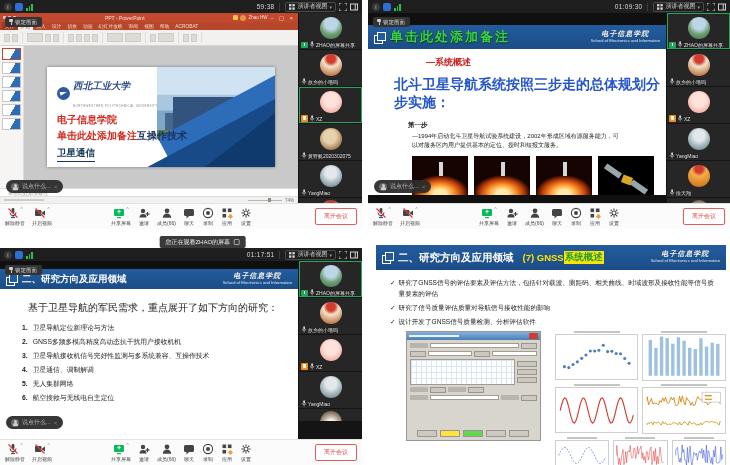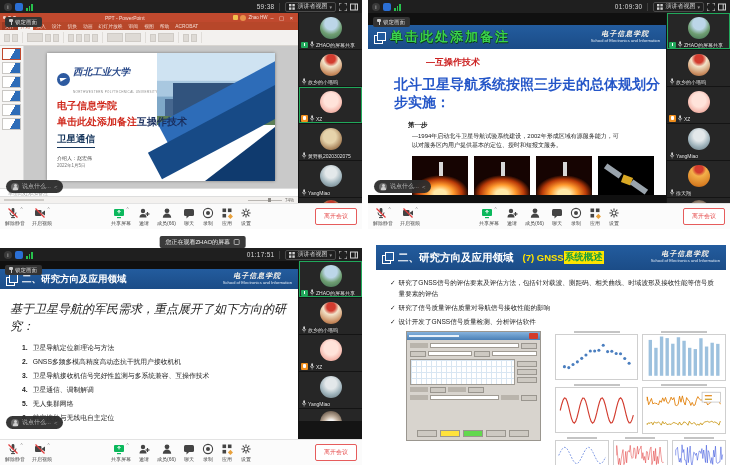--- a/index.html
+++ b/index.html
@@ -87,21 +87,21 @@
   .ppt-tab.active { background:#f3f1ef; color:#b7472a; }
   .ppt-ribbon { height:16px; background:#f3f1ef; border-bottom:1px solid #d8d5d1; display:flex; gap:4px; padding:2px 4px; }
   .rgroup { border-right:1px solid #e0ddd9; display:flex; gap:2px; align-items:center; padding-right:4px; }
   .rgroup i { width:6px; height:8px; background:#dedad5; border:1px solid #cfcbc6; display:block; }
   .rgroup i.wide { width:16px; height:9px; }
   .ppt-main { flex:1; display:flex; min-height:0; }
   .thumbs { width:24px; background:#f6f5f4; border-right:1px solid #ddd; padding:2px 2px; display:flex; flex-direction:column; gap:2px; overflow:hidden; }
   .thumb { height:12px; background:linear-gradient(120deg,#fff 55%, #2d6cb8 56%); border:1px solid #c9c7c4; }
   .thumb.sel { border:1px solid #c0492e; }
   .slidearea { flex:1; background:#c9c9c9; display:flex; align-items:center; justify-content:center; min-width:0; }
-  .slide-tl { width:228px; height:128px; background:#fff; box-shadow:0 0 3px rgba(0,0,0,.4); position:relative; overflow:hidden; }
+  .slide-tl { width:228px; height:100px; background:#fff; box-shadow:0 0 3px rgba(0,0,0,.4); position:relative; overflow:hidden; }
   .ppt-notes { height:8px; background:#fff; border-top:1px solid #ddd; color:#9a9a9a; font-size:5px; display:flex; align-items:center; padding-left:8px; }
   .ppt-status { height:7px; background:#f3f1ef; border-top:1px solid #ddd; display:flex; align-items:center; padding:0 4px; gap:3px; }
   .ppt-status .faint { width:40px; height:2px; background:#cfccc8; }
   .ppt-status .sp { flex:1; }
   .zoomline { width:34px; height:1px; background:#b9b6b2; position:relative; }
   .zoomline:after { content:""; position:absolute; left:60%; top:-1.5px; width:3px; height:4px; background:#8f8c88; }
   .zoomtext { font-size:4.5px; color:#6f6c68; }
 
   
   .npu-logo { position:absolute; left:10px; top:8px; display:flex; align-items:center; gap:3px; }
@@ -147,21 +147,21 @@
   .satfx { position:absolute; inset:0; }
   .satfx .body { position:absolute; left:24px; top:20px; width:10px; height:8px; background:#d9a824; transform:rotate(20deg); }
   .satfx .pan1, .satfx .pan2 { position:absolute; width:18px; height:6px; background:#9aa4ad; }
   .satfx .pan1 { left:6px; top:12px; transform:rotate(35deg); }
   .satfx .pan2 { left:32px; top:28px; transform:rotate(35deg); }
 
   
   .slide-bl { top:8px; bottom:0; }
   .slide-bl .shead { height:20px; }
   .sl-title { color:#fff; font-weight:bold; font-size:9.5px; white-space:nowrap; }
-  .bl-lead { font-size:12px; color:#222; margin:12px 0 6px 10px;font-style:italic; }
+  .bl-lead { font-size:10px; color:#222; margin:12px 0 6px 28px; }
   .bl-list { margin:0 0 0 22px; list-style:none; counter-reset:n; }
   .bl-list li { counter-increment:n; font-size:6.8px; color:#222; line-height:2.05; white-space:nowrap; }
   .bl-list li:before { content:counter(n) "."; font-weight:bold; margin-right:5px; }
 
   
   .cell-br { background:#fff; padding:10px 4px 4px 8px; position:relative; }
   .slide-br { position:relative; width:100%; height:100%; background:#fff; }
   .slide-br .shead { height:25px; }
   .br-title { color:#fff; font-weight:bold; font-size:10.5px; white-space:nowrap; }
   .br-sub { display:flex; align-items:center; gap:0; margin-left:4px; white-space:nowrap; }
@@ -585,21 +585,21 @@
       <div class="share">
         <div class="bigslide slide-tr">
           <div class="shead">
             <span class="copy-ic"></span>
             <span class="tr-title">单击此处添加备注</span>
             <span class="school">
                 <b>电子信息学院</b>
                 <i>School of Electronics and Information</i>
               </span>
           </div>
-          <div class="tr-sub">—互操作技术</div>
+          <div class="tr-sub">—系统概述</div>
           <div class="tr-lead">北斗卫星导航系统按照三步走的总体规划分步实施：</div>
           <div class="tr-step">第一步</div>
           <div class="tr-steptext">—1994年启动北斗卫星导航试验系统建设，2002年形成区域有源服务能力，可以对服务区内用户提供基本的定位、授时和短报文服务。</div>
           <div class="tr-imgs">
             <div class="imgbox">
                 <span class="rocketfx"></span>
               </div>
             <div class="imgbox">
                 <span class="rocketfx"></span>
               </div>

